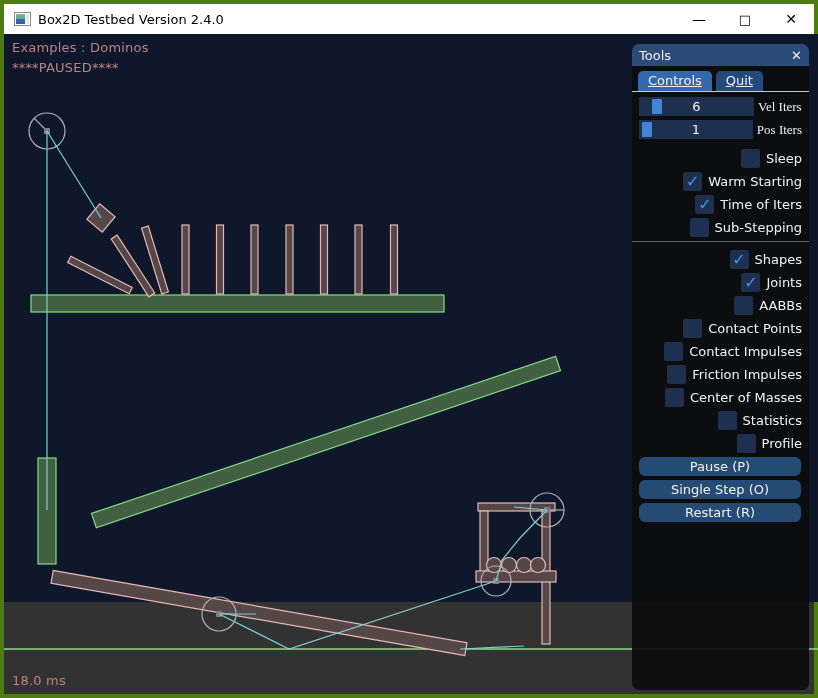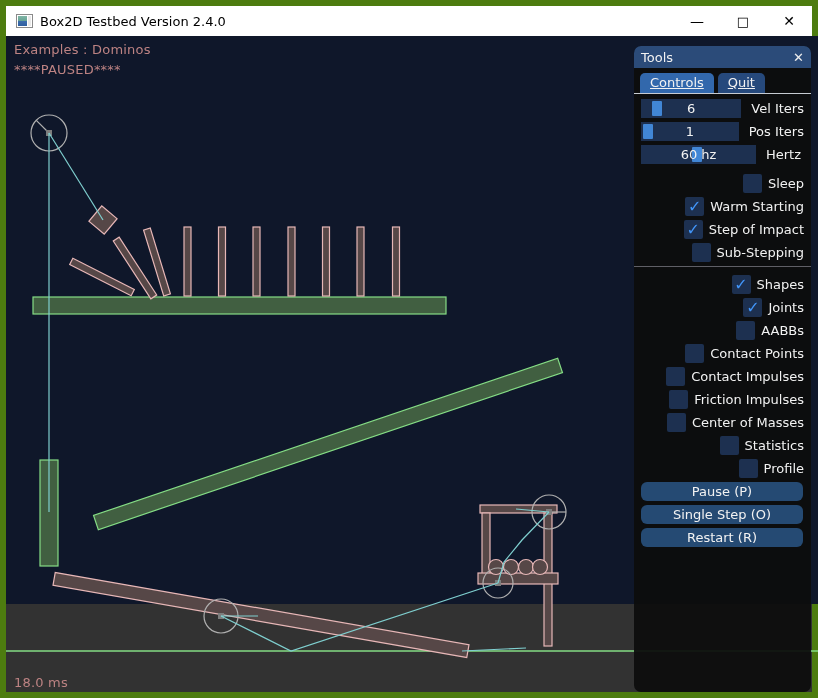--- a/index.html
+++ b/index.html
@@ -1,18 +1,18 @@
 <!DOCTYPE html>
 <html><head>
 <meta charset="utf-8">
 <style>
   * { margin:0; padding:0; box-sizing:border-box; }
   html,body { width:818px; height:698px; overflow:hidden; background:#222; }
   body { font-family:"DejaVu Sans", sans-serif; }
-  .window { position:relative; width:818px; height:698px; background:#323232; border:6px solid #4d7c0f; }
+  .window { position:relative; width:818px; height:698px; background:#323232; border:4px solid #4d7c0f; }
 
   
   .titlebar { position:absolute; left:0; top:0; width:100%; height:30px; background:#ffffff; display:flex; align-items:center; }
   .app-icon { width:17px; height:14px; margin-left:10px; border:1px solid #8a8a8a; background:#fff; position:relative; display:inline-block; }
   .app-icon .pic { position:absolute; left:1px; top:1px; width:9px; height:10px; background:linear-gradient(#7fb5a5 0%, #68a596 45%, #3f6fae 46%, #2f5fa0 100%); }
   .app-icon .col { position:absolute; right:1px; top:1px; width:3px; height:10px; background:#e8e8e8; }
   .win-title { margin-left:7px; font-size:13px; color:#000; }
   .winbtns { margin-left:auto; display:flex; height:100%; }
   .winbtn { width:46px; height:30px; display:flex; align-items:center; justify-content:center; color:#000; font-size:13px; cursor:default; }
   .winbtn.min { font-size:14px; }
@@ -44,21 +44,21 @@
   .panel-close { margin-left:auto; font-size:13px; color:#eee; cursor:default; }
   .tabbar { padding:5px 6px 0 6px; border-bottom:1px solid #c6cbd2; display:flex; gap:4px;text-decoration:underline; }
   .tab { padding:2px 10px 3px 10px; border-radius:5px 5px 0 0; background:#26497c; cursor:default; }
   .tab.checked { background:#3268ac; }
   .panel-content { padding:5px 7px 0 7px; }
 
   .srow { display:flex; align-items:center; margin-bottom:4px; }
   .sframe { position:relative; width:115px; height:19px; background:#1d3050; overflow:hidden; }
   .grab { position:absolute; top:2px; width:10px; height:15px; background:#4186d5; border-radius:1px; }
   .sval { position:absolute; left:0; top:0; width:100%; height:100%; display:flex; align-items:center; justify-content:center; font-size:13px; }
-  .slabel { margin-left:10px; white-space:nowrap; }
+  .slabel { margin-left:4px; white-space:nowrap;font-family:Liberation Serif, serif; }
 
   .crow { display:flex; align-items:center; margin-bottom:4px; height:19px;justify-content:flex-end; }
   .cbox { width:19px; height:19px; background:#1d3050; border-radius:2px; display:flex; align-items:center; justify-content:center; }
   .cbox.checked::after { content:"\2713"; color:#4296fa; font-size:16px; font-weight:bold; line-height:1; }
   .clabel { margin-left:6px; white-space:nowrap; }
 
   .separator { height:1px; background:#5f5f66; margin:4px -7px 8px -7px; }
 
   .pbtn { display:block; width:162px; height:19px; margin-bottom:4px; background:#254a73; color:#f2f2f2;
           border:none; border-radius:6px; font-size:13px; font-family:"DejaVu Sans", sans-serif; cursor:default; padding:0; }
@@ -160,41 +160,34 @@
           </div>
           <span class="slabel">Vel Iters</span>
         </div>
         <div class="srow">
           <div class="sframe">
             <span class="grab" style="left:2.5%"></span>
             <span class="sval">1</span>
           </div>
           <span class="slabel">Pos Iters</span>
         </div>
-        <div class="srow">
-          <div class="sframe">
-            <span class="grab" style="left:44%"></span>
-            <span class="sval">60 hz</span>
-          </div>
-          <span class="slabel">Hertz</span>
-        </div>
 
         <div style="height:6px"></div>
 
         <div class="crow">
           <span class="cbox"></span>
           <span class="clabel">Sleep</span>
         </div>
         <div class="crow">
           <span class="cbox checked"></span>
           <span class="clabel">Warm Starting</span>
         </div>
         <div class="crow">
           <span class="cbox checked"></span>
-          <span class="clabel">Step of Impact</span>
+          <span class="clabel">Time of Iters</span>
         </div>
         <div class="crow">
           <span class="cbox"></span>
           <span class="clabel">Sub-Stepping</span>
         </div>
 
         <div class="separator"></div>
 
         <div class="crow">
           <span class="cbox checked"></span>

